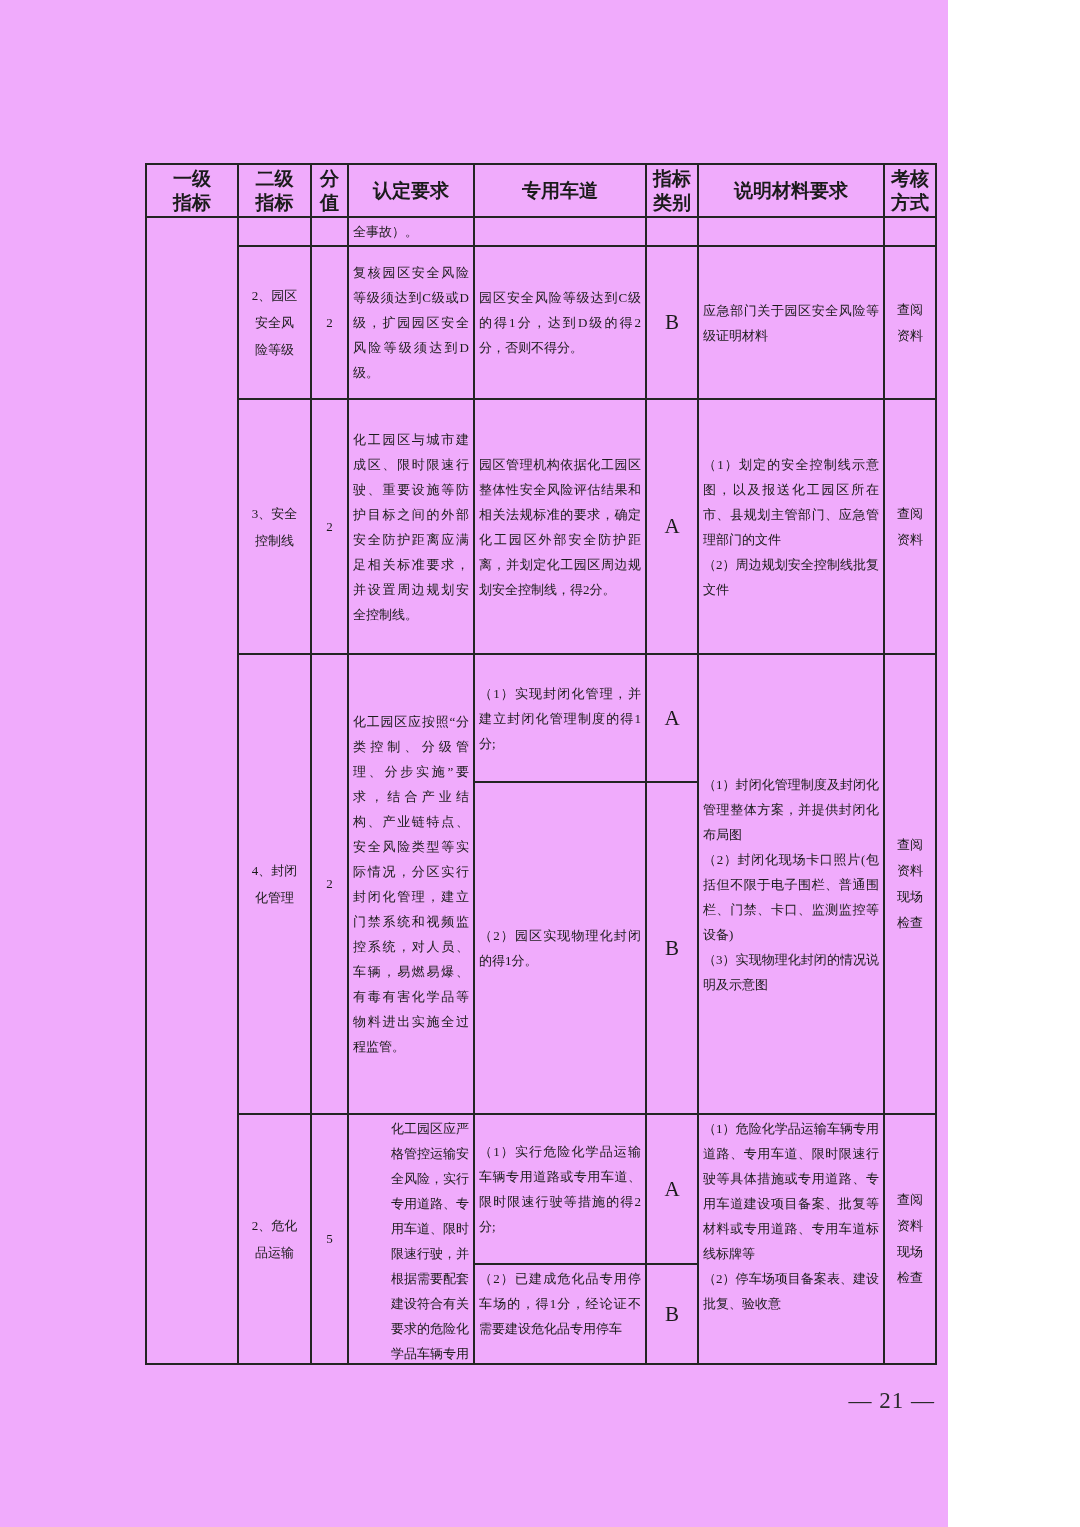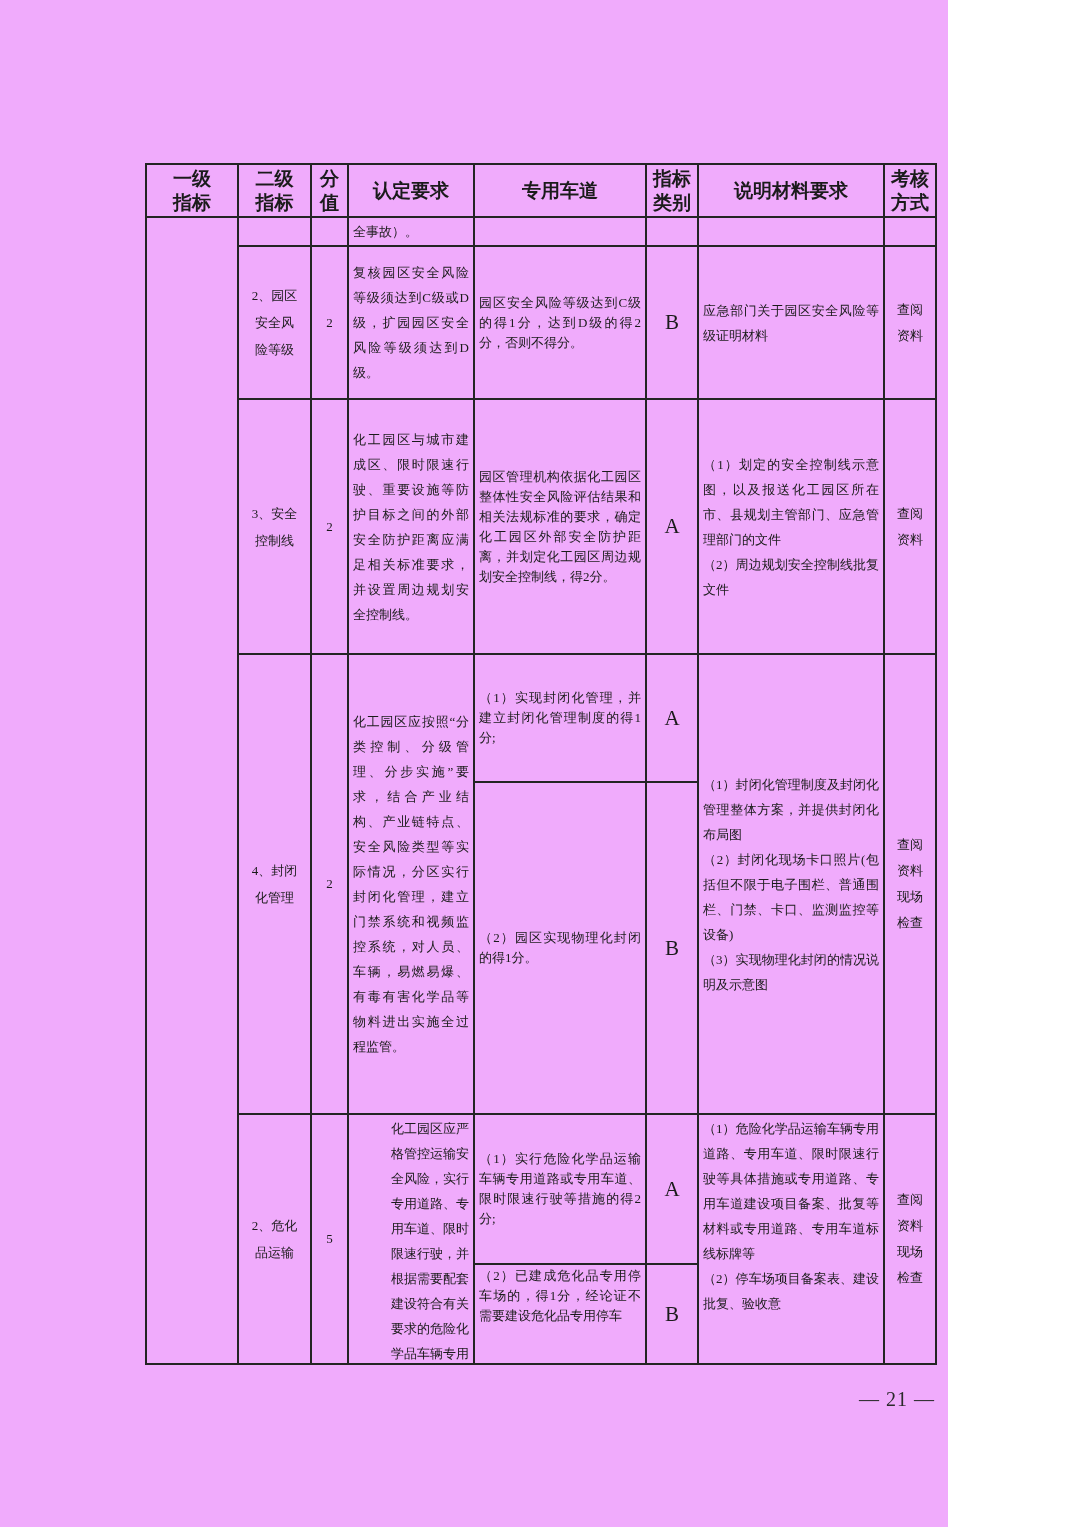--- a/index.html
+++ b/index.html
@@ -16,41 +16,41 @@
   }
   th.hc {
     font-family:"Liberation Sans","DejaVu Sans",sans-serif;
     font-weight:bold; font-size:19px; line-height:24px;
     text-align:center; vertical-align:middle; white-space:pre-line;
   }
   td { font-size:13px; vertical-align:middle; }
   td.c-ind   { text-align:center; white-space:pre-line; line-height:27px; }
   td.c-score { text-align:center; }
   td.c-req   { padding:0 3px; line-height:25px; }
-  td.c-scoring { padding:0 5px; line-height:20px; }
+  td.c-scoring { padding:0 5px; line-height:25px; }
   td.c-cat   { text-align:center; font-size:21px; }
   td.c-mat   { padding:0 5px; line-height:25px; }
   td.c-method{ text-align:center; white-space:pre-line; line-height:26px; }
   td.c-top   { vertical-align:top; }
   .para { text-align:justify; text-justify:inter-character; margin:0; }
   .clip { overflow:hidden; }
   .clip-req    { height:246px;margin-left:38px; }
   .clip-mat    { height:246px; }
   .clip-scoring{ height:96px; }
   tr.h-row   { height:53px; }
   tr.r-cont  { height:26px; }
   tr.r2      { height:153px; }
   tr.r3      { height:255px; }
   tr.r4a     { height:128px; }
   tr.r4b     { height:332px; }
   tr.r5a     { height:150px; }
   tr.r5b     { height:100px; }
   .page-number {
     position:absolute; top:1388px; left:700px; width:235px;
-    text-align:right; font-size:20px; color:#2a2a2a; letter-spacing:1px;
+    text-align:right; font-size:23px; color:#2a2a2a; letter-spacing:1px;
   }
 </style>
 </head>
 <body>
 
 <div class="page">
 
   <table class="assess">
     <colgroup>
       <col style="width:92px">

